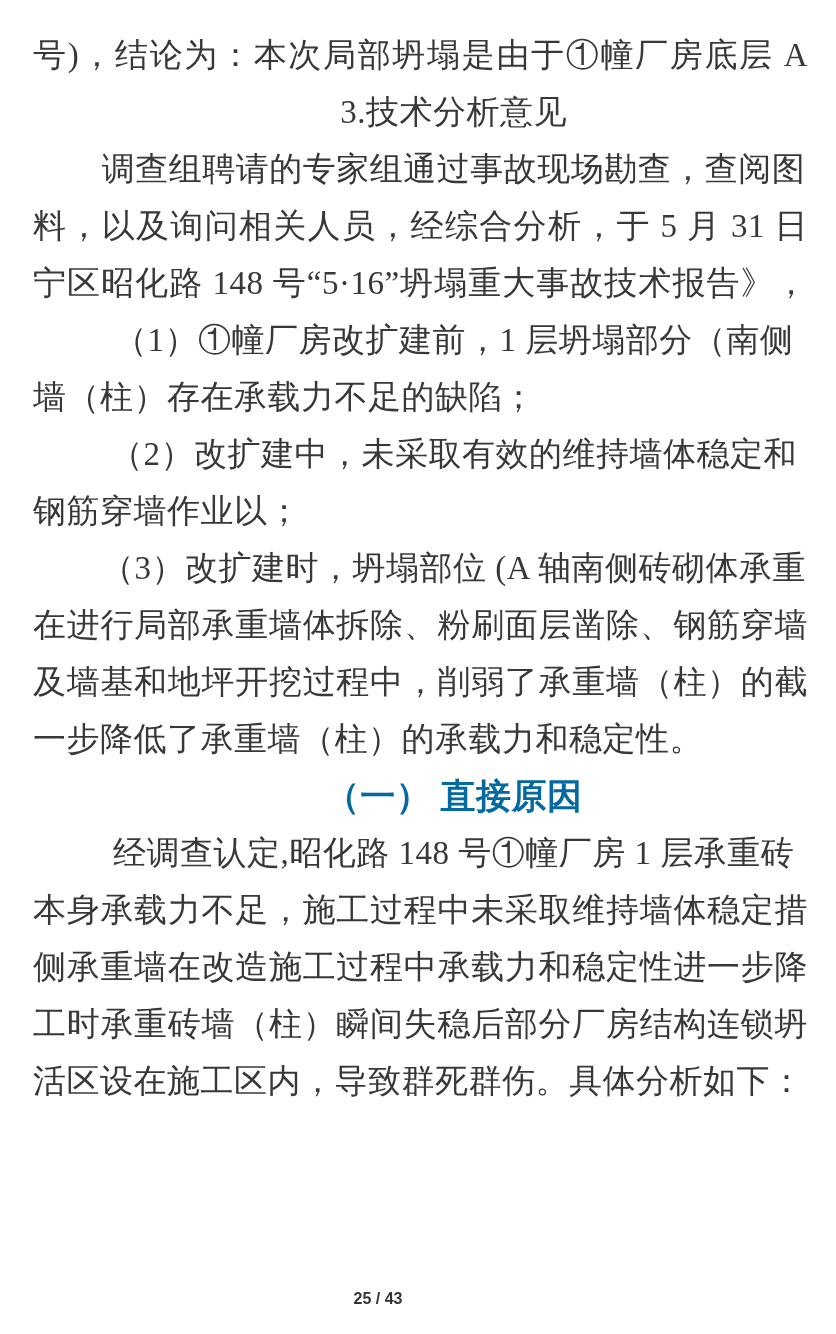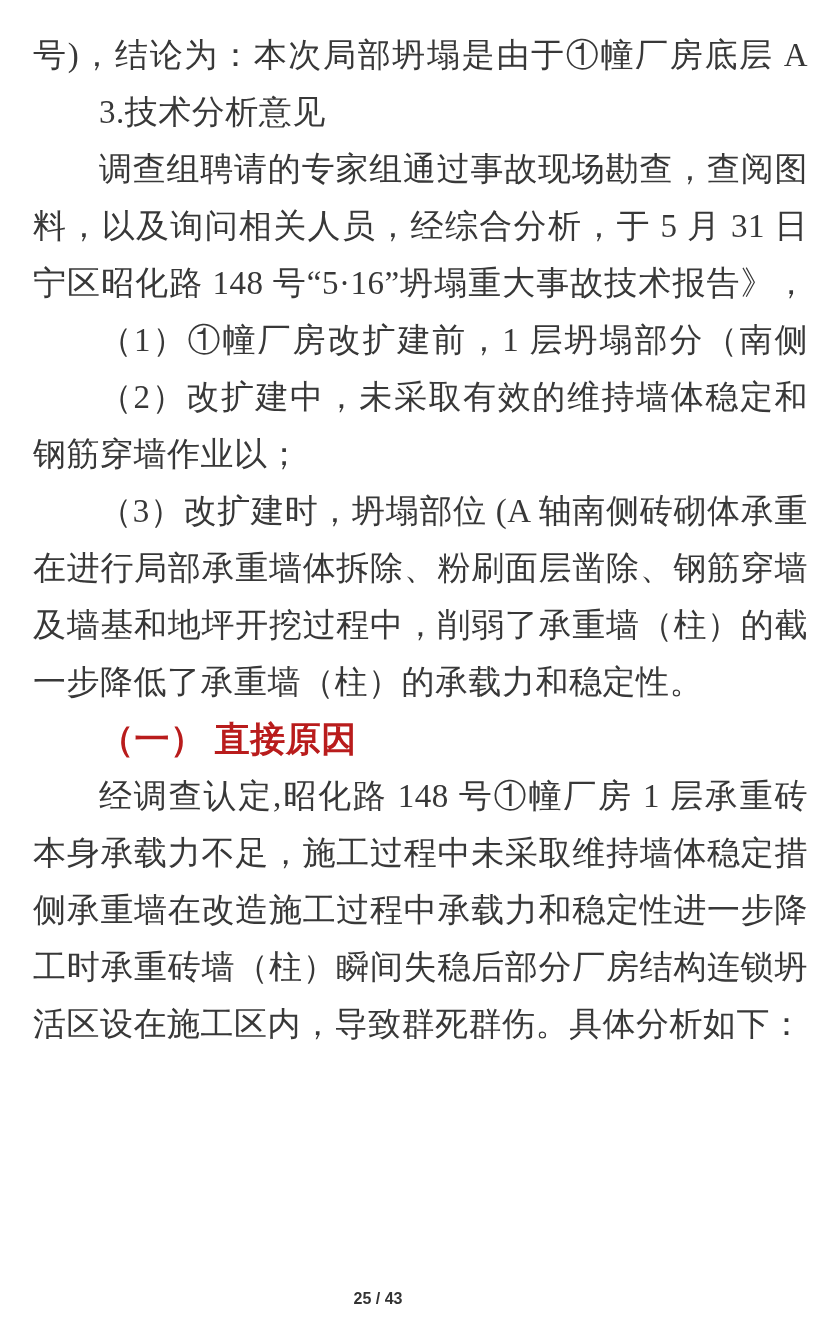--- a/index.html
+++ b/index.html
@@ -31,31 +31,32 @@
     overflow: hidden;
     text-align: left;
   }
   .line.justify {
     text-align: justify;
     text-align-last: justify;
     text-justify: inter-character;
   }
   .line.indent {
     padding-left: 66px;
+    text-align: center;
   }
   .line.heading1 {
     font-family: "Liberation Sans", "DejaVu Sans", sans-serif;
     font-weight: 700;
     font-size: 34px;
     color: #2b2b2b;
   }
   .line.heading2 {
     font-weight: 700;
     font-size: 35px;
-    color: #b91c1c;
+    color: #0369a1;
   }
   .footer {
     position: absolute;
     left: 0;
     top: 1290px;
     width: 756px;
     text-align: center;
     font-family: "Liberation Sans", "DejaVu Sans", sans-serif;
     font-size: 16px;
     font-weight: 600;
@@ -67,20 +68,21 @@
 
 <div class="page">
   <div class="content">
 
   <div class="line justify">号)，结论为：本次局部坍塌是由于①幢厂房底层 A 轴砖柱(含</div>
       <div class="line indent">3.技术分析意见</div>
       <div class="line indent justify">调查组聘请的专家组通过事故现场勘查，查阅图纸、资</div>
       <div class="line justify">料，以及询问相关人员，经综合分析，于 5 月 31 日出具《长</div>
       <div class="line justify">宁区昭化路 148 号“5·16”坍塌重大事故技术报告》，认定</div>
       <div class="line indent justify">（1）①幢厂房改扩建前，1 层坍塌部分（南侧 A 轴）砖</div>
+      <div class="line">墙（柱）存在承载力不足的缺陷；</div>
       <div class="line indent justify">（2）改扩建中，未采取有效的维持墙体稳定和事前补强</div>
       <div class="line">钢筋穿墙作业以；</div>
       <div class="line indent justify">（3）改扩建时，坍塌部位 (A 轴南侧砖砌体承重墙位置)</div>
       <div class="line justify">在进行局部承重墙体拆除、粉刷面层凿除、钢筋穿墙作业以</div>
       <div class="line justify">及墙基和地坪开挖过程中，削弱了承重墙（柱）的截面，进</div>
       <div class="line">一步降低了承重墙（柱）的承载力和稳定性。</div>
       <div class="line heading2 indent">（一） 直接原因</div>
       <div class="line indent justify">经调查认定,昭化路 148 号①幢厂房 1 层承重砖墙（柱）</div>
       <div class="line justify">本身承载力不足，施工过程中未采取维持墙体稳定措施，南</div>
       <div class="line justify">侧承重墙在改造施工过程中承载力和稳定性进一步降低，施</div>

